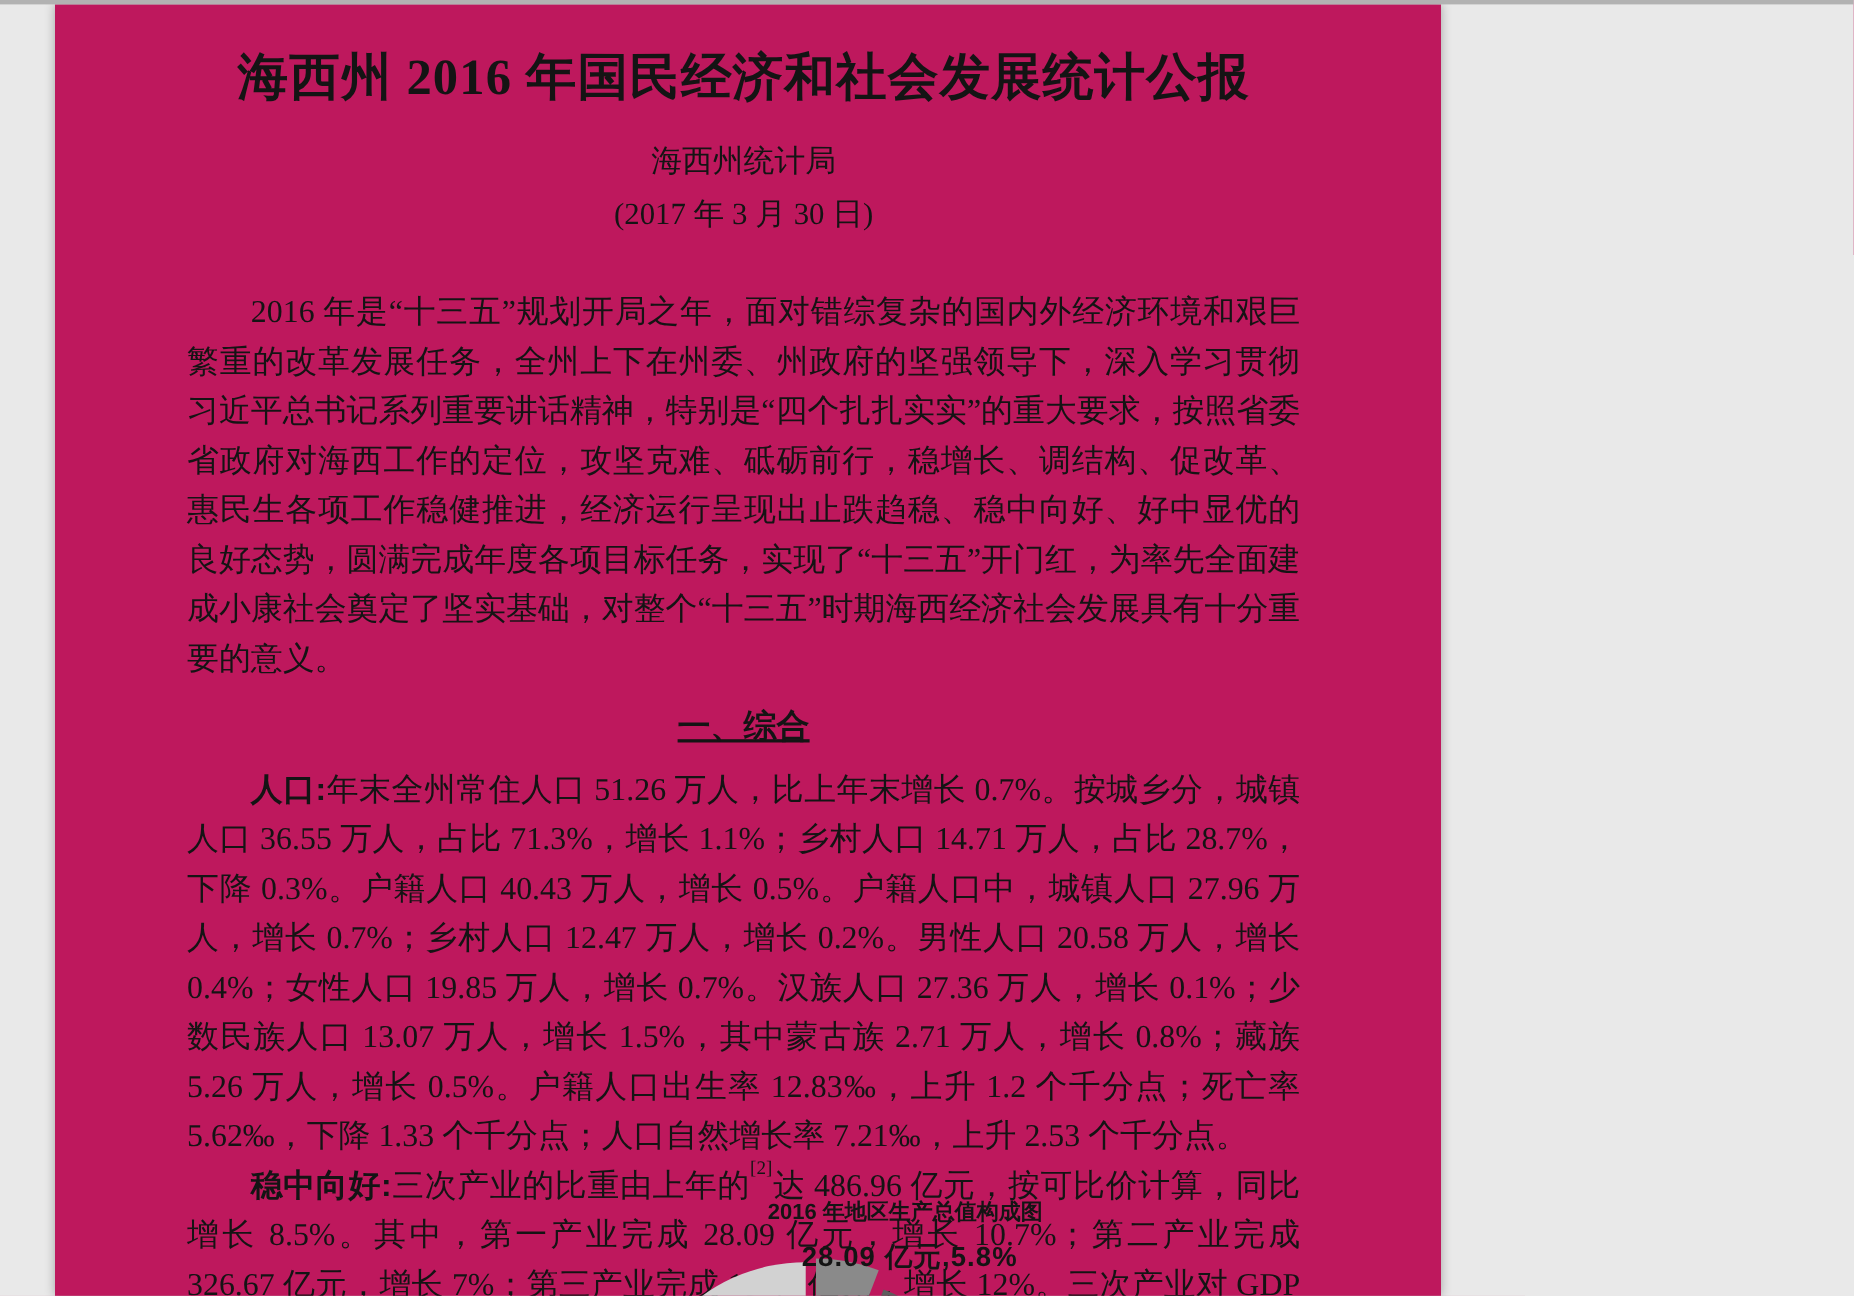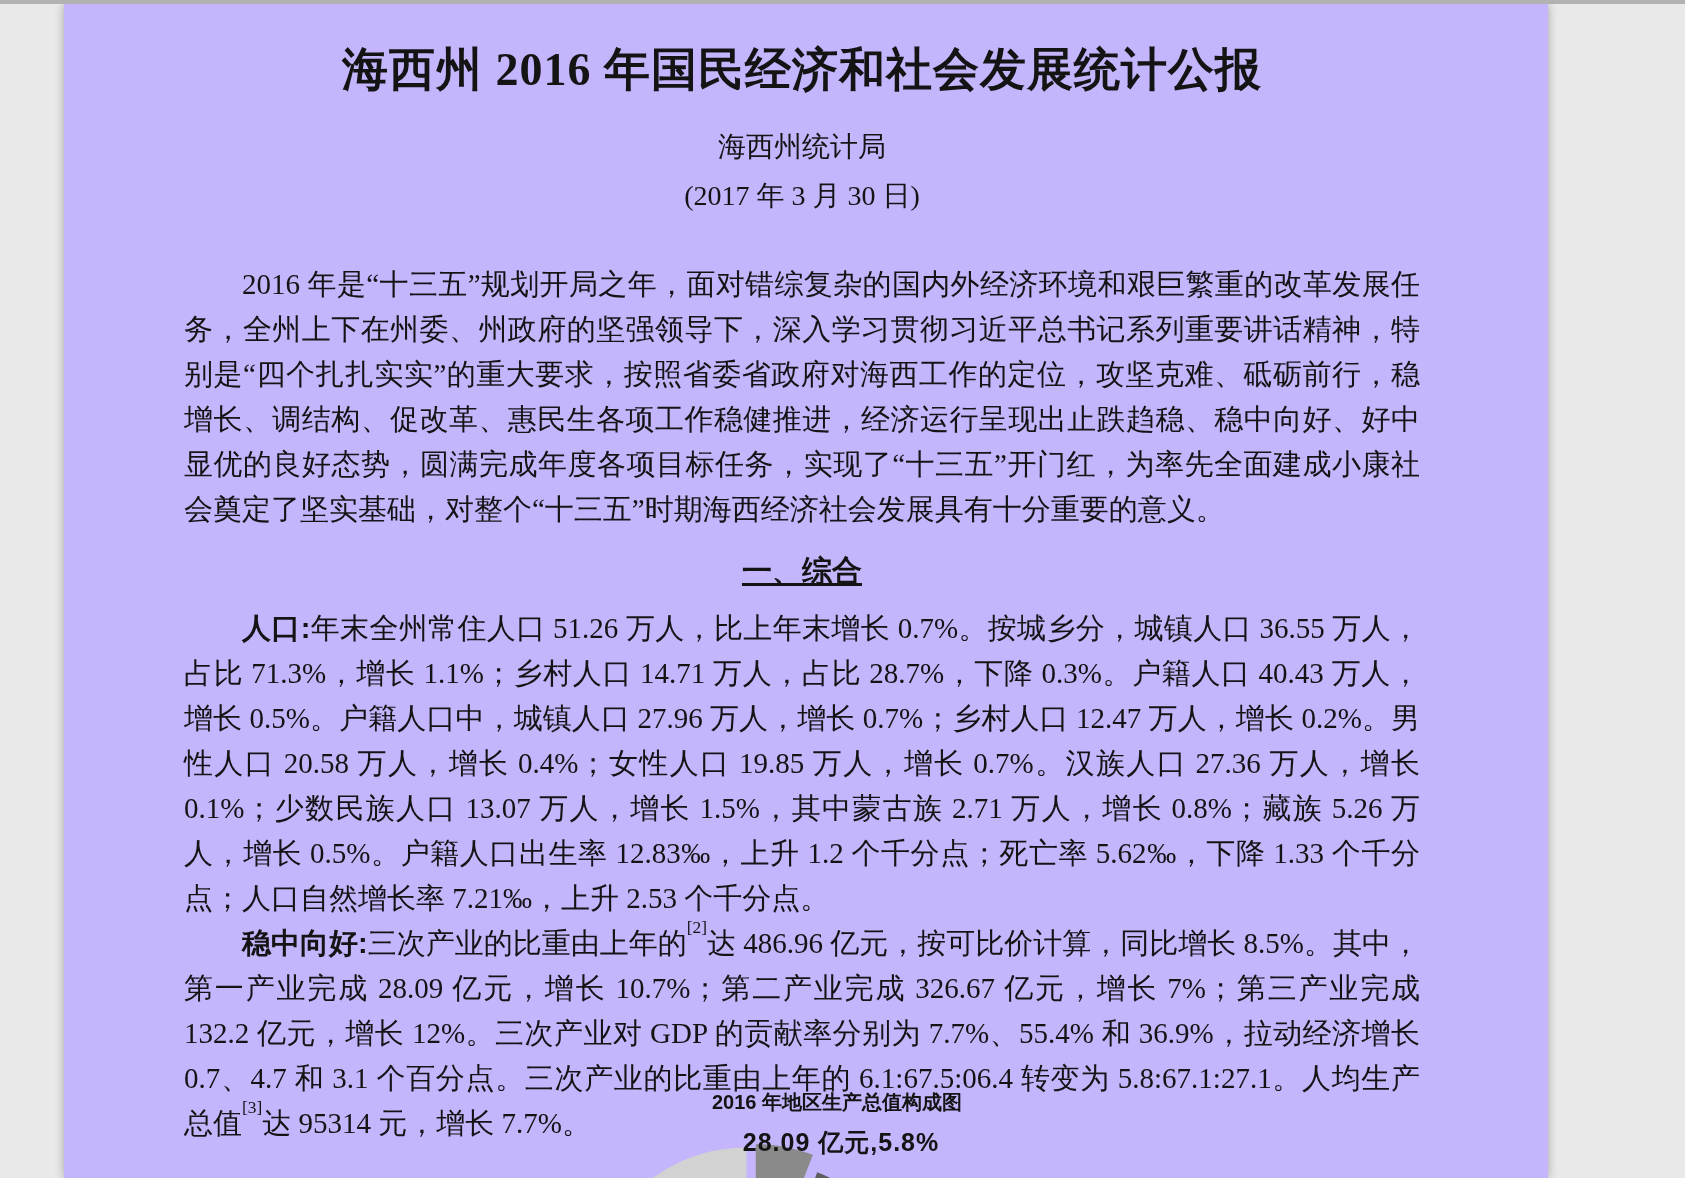--- a/index.html
+++ b/index.html
@@ -10,25 +10,24 @@
     font-family: "Liberation Serif", "DejaVu Serif", serif;
     color: #141414;
   }
   .top-line {
     position: absolute; top: 0; left: 0;
     width: 1685px; height: 4px;
     background: #b2b2b2; z-index: 9;
   }
   .page {
     position: absolute; left: 50px; top: 4px;
-    width: 1484px; height: 1174px;
-    background: #c4b5fd;
+    width: 1260px; height: 1174px;
+    background: #be185d;
     box-shadow: 0 0 9px rgba(0,0,0,0.30);
     overflow: hidden;
-    margin-left: 14px;
   }
   .content { padding: 24px 128px 0 120px; }
   .doc-title {
     margin: 14px 0 0 0;
     text-align: center;
     font-size: 46px; font-weight: bold;
     letter-spacing: 1px;
     line-height: 1.2;
   }
   .doc-org {

